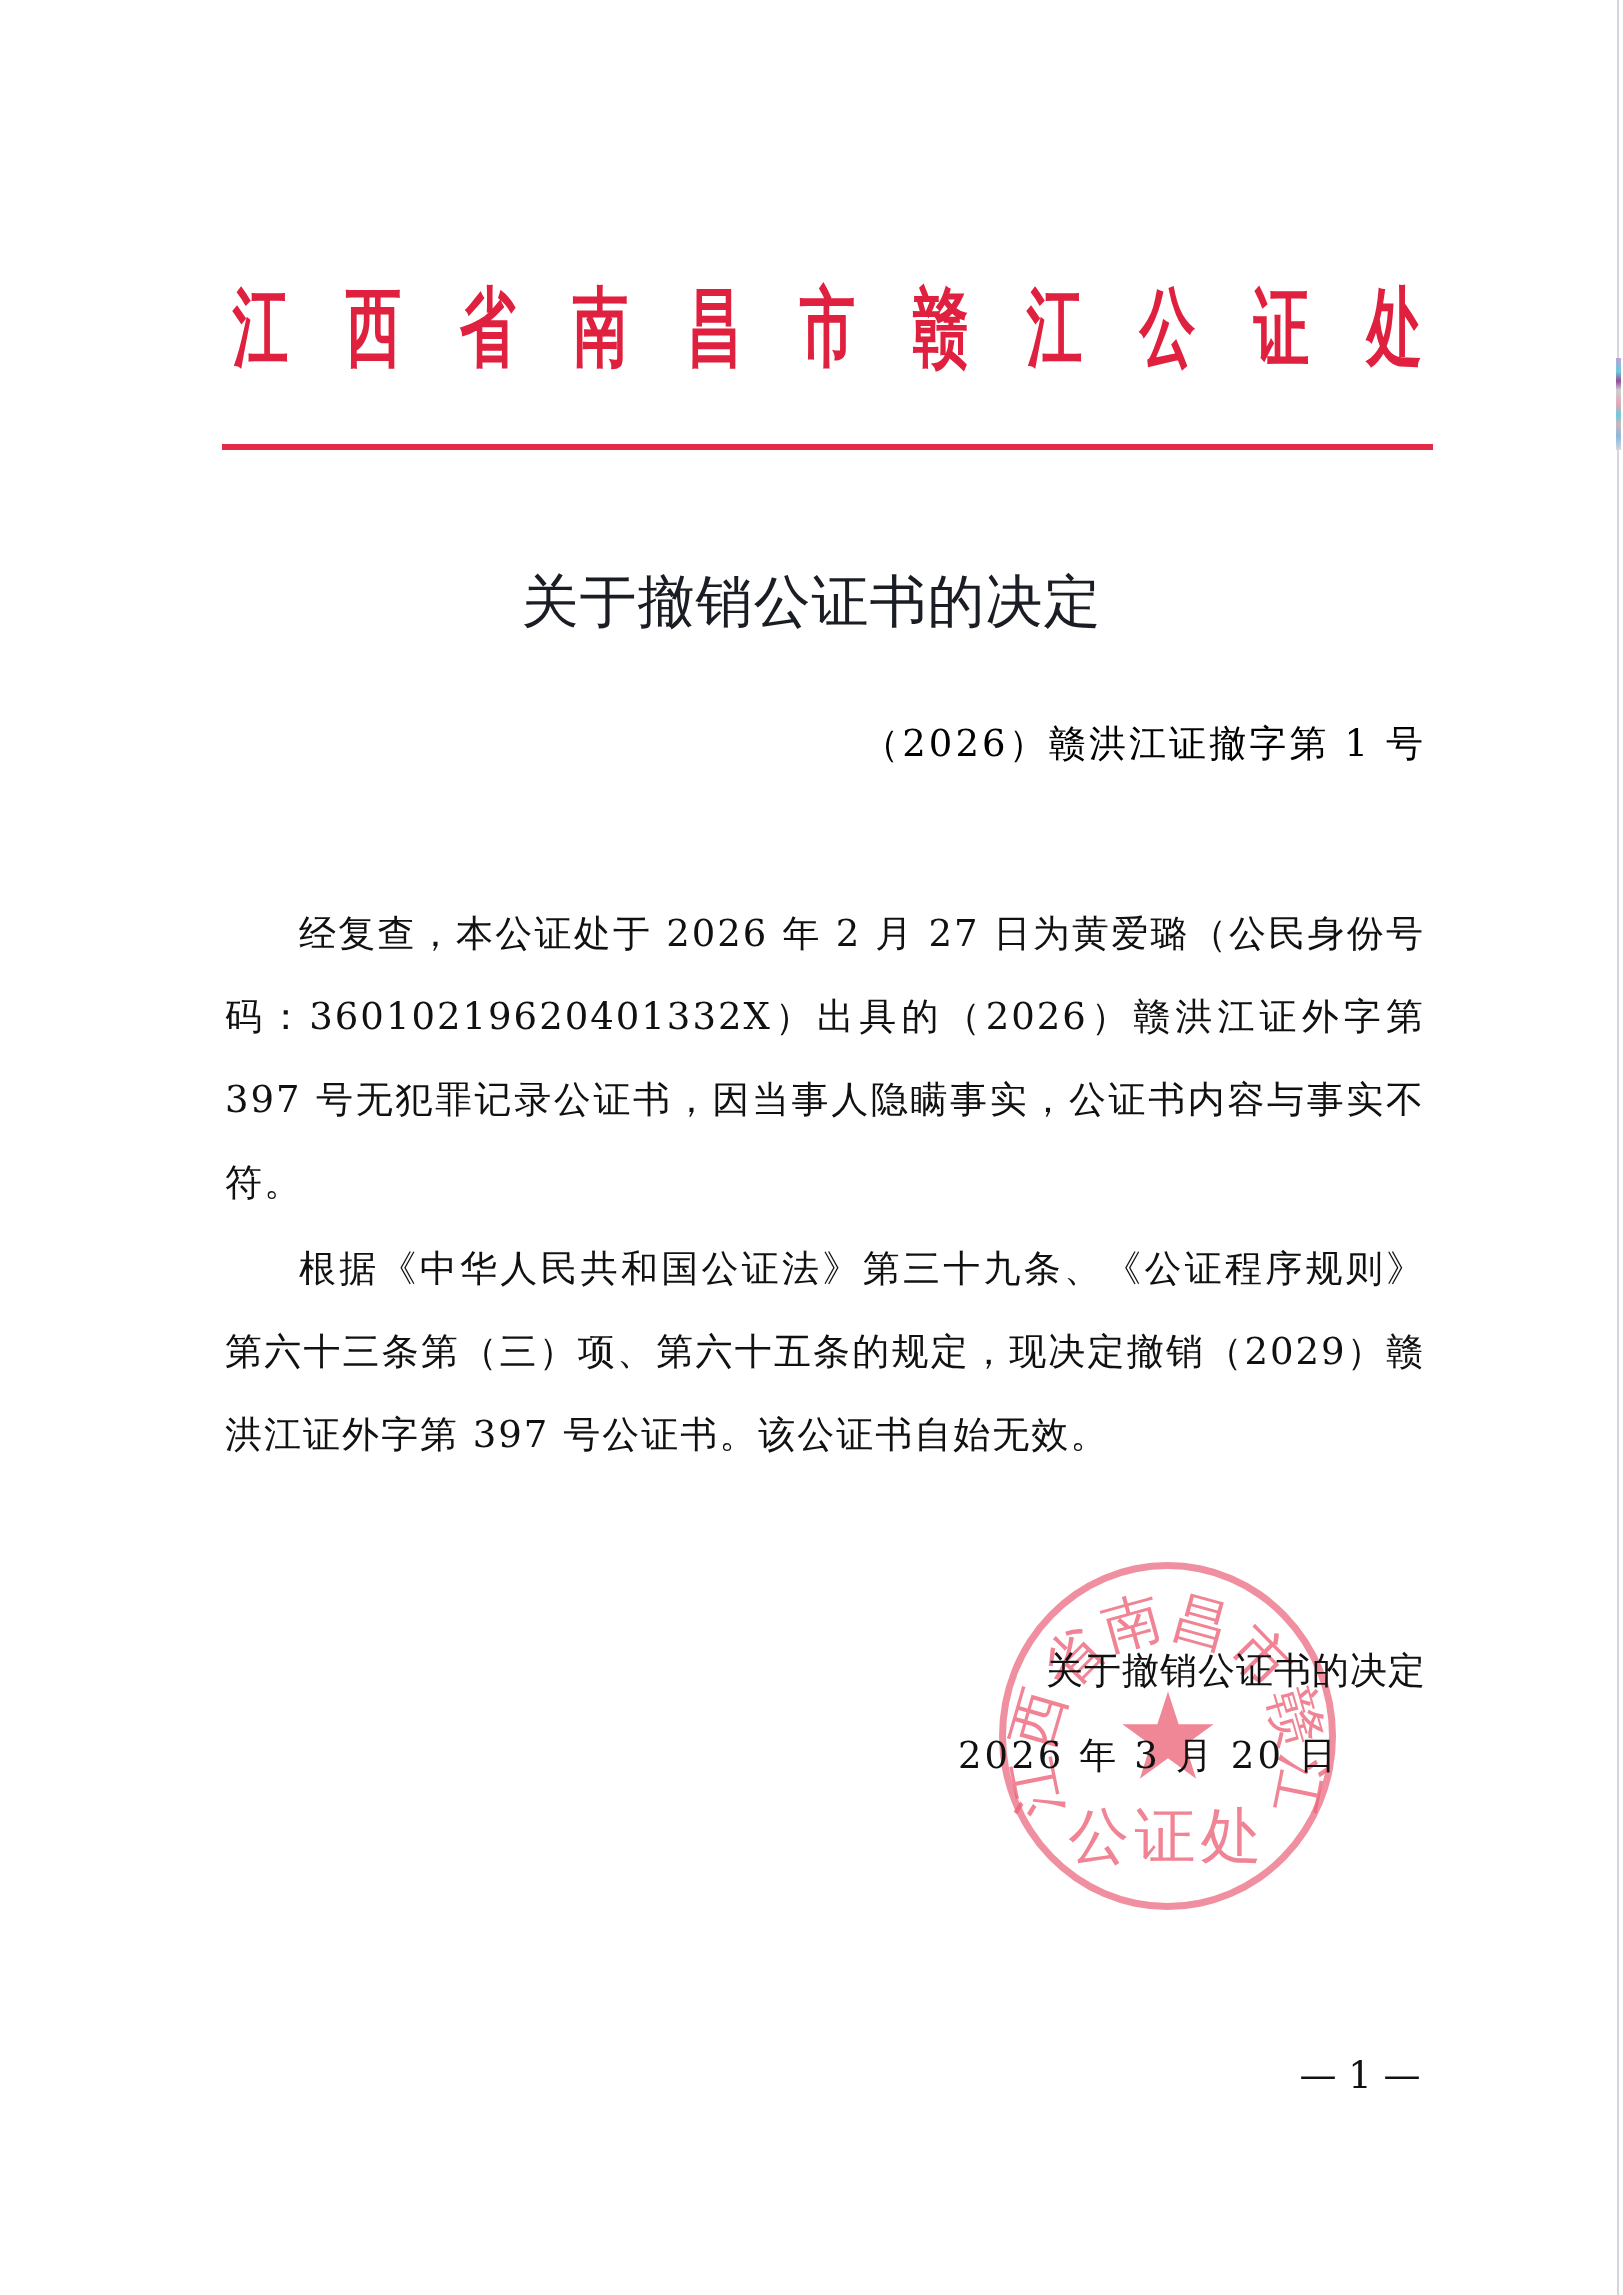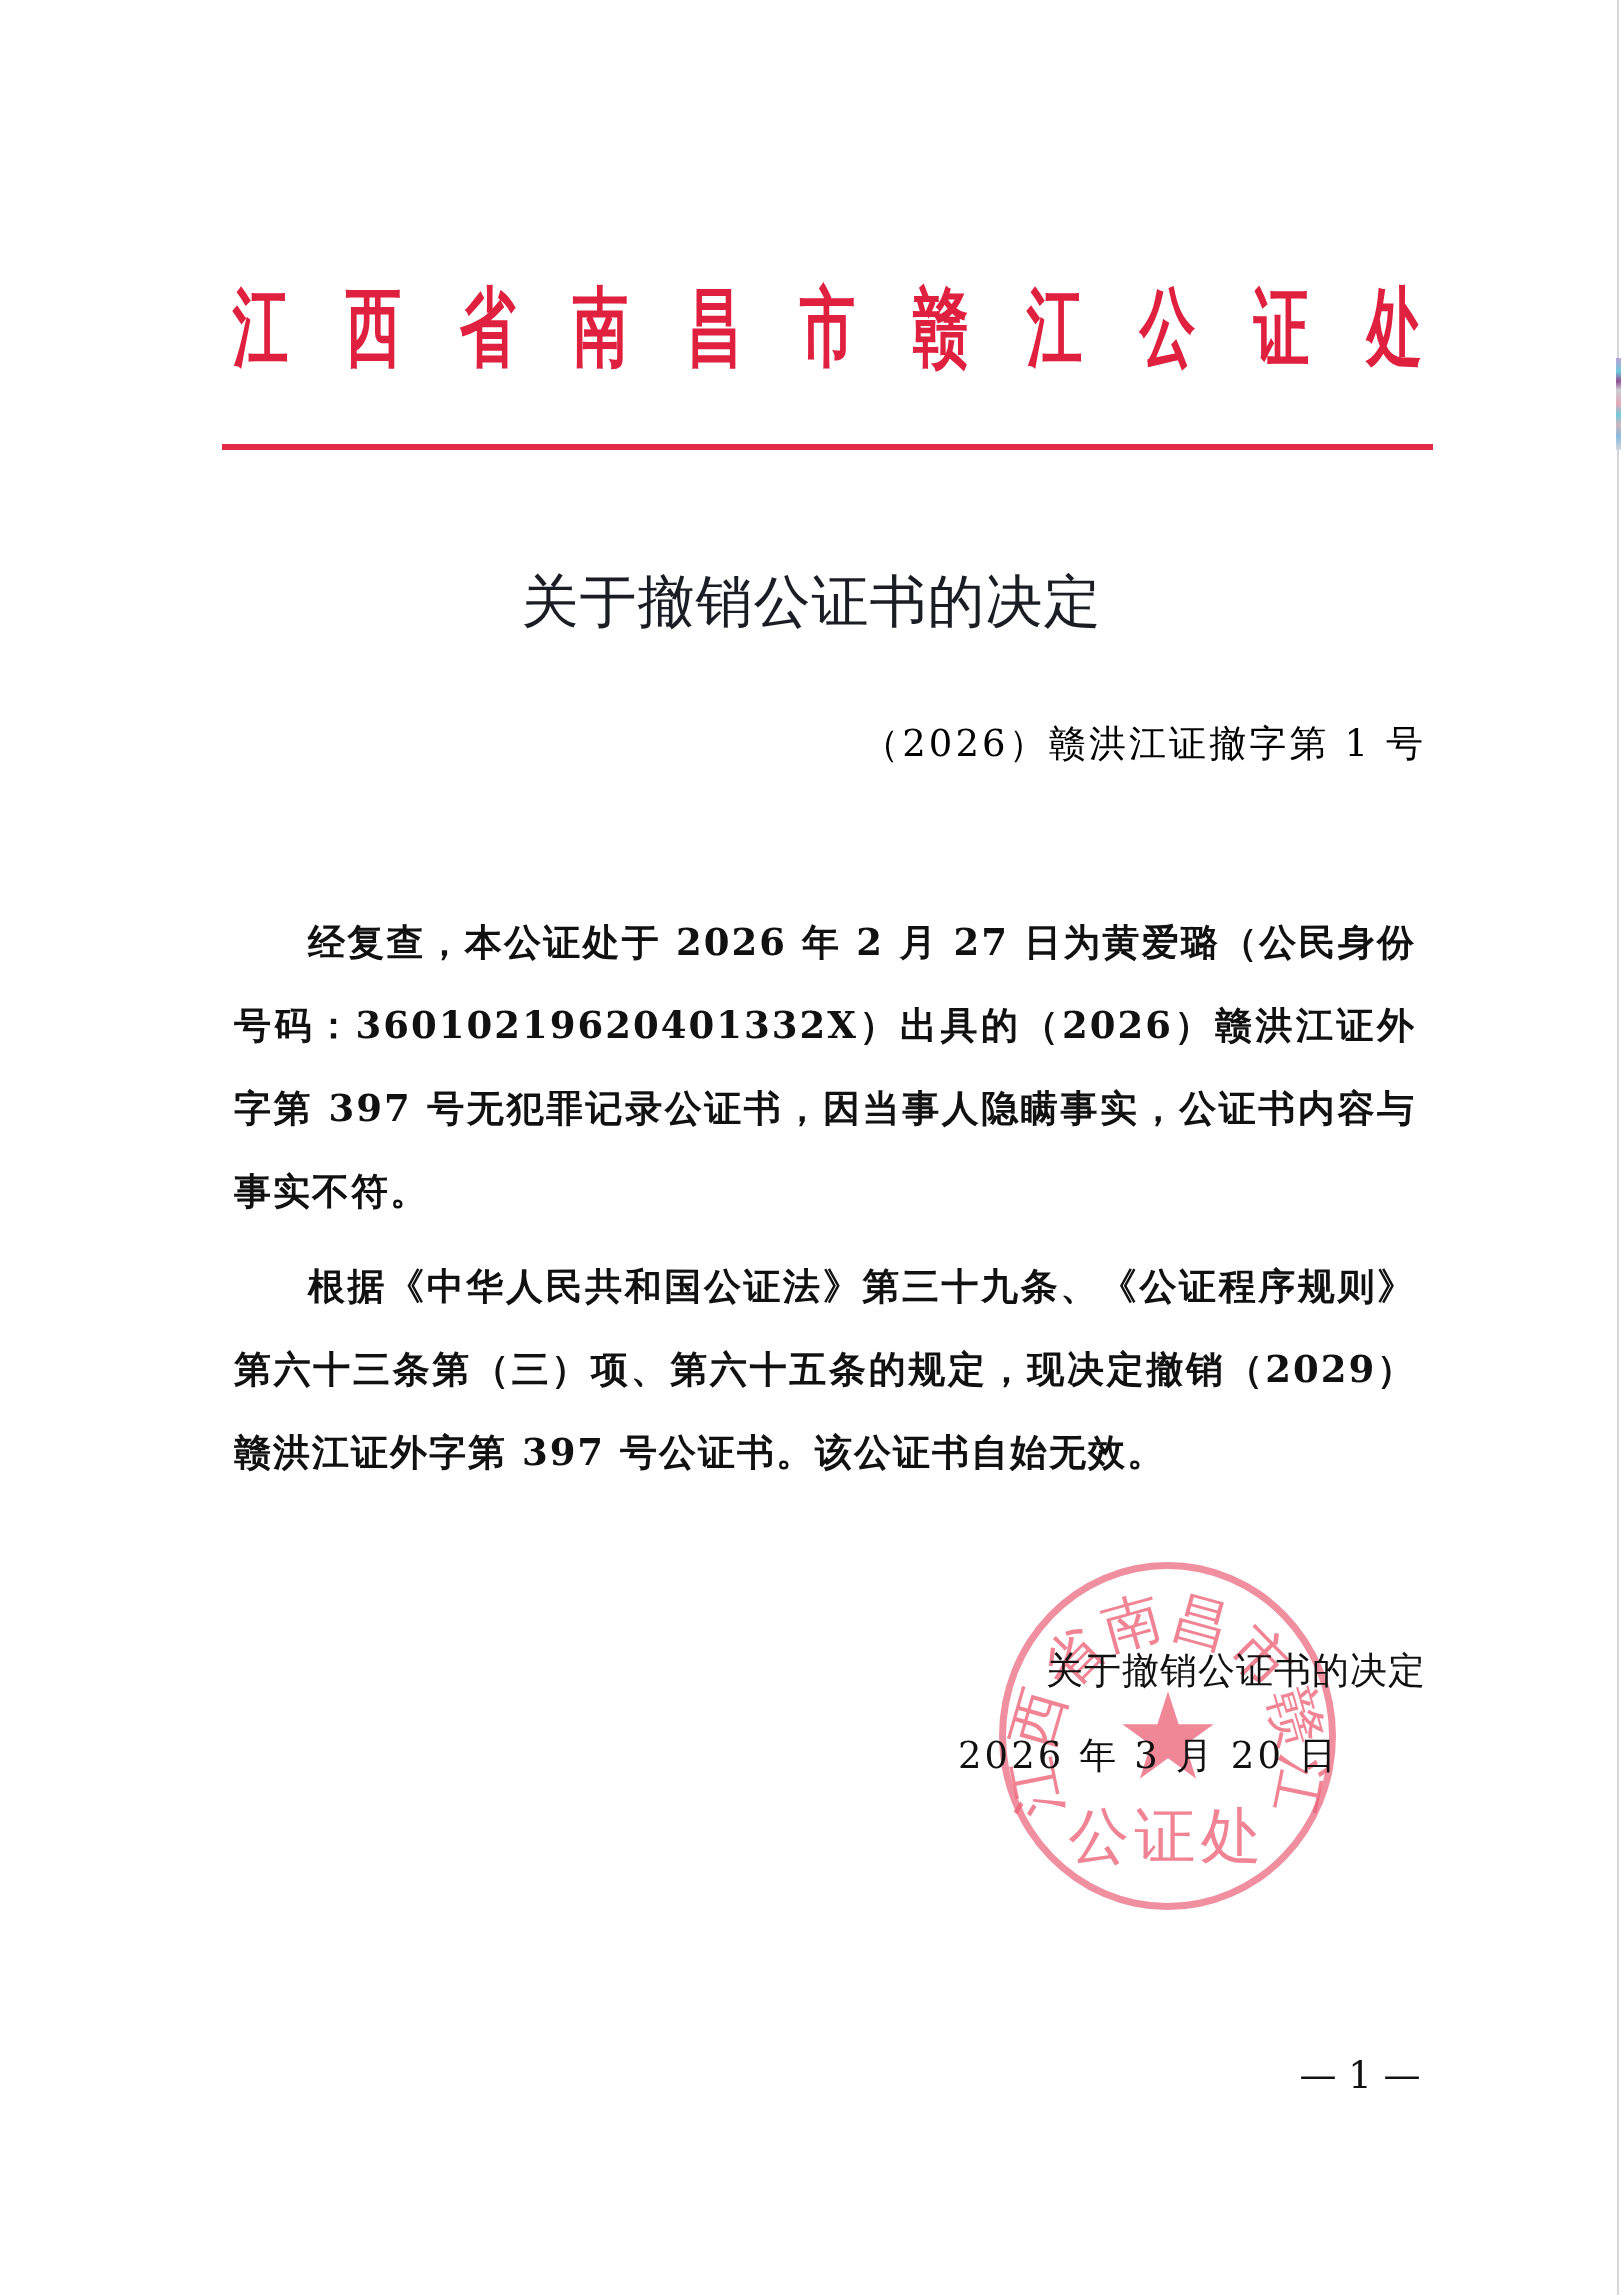--- a/index.html
+++ b/index.html
@@ -77,23 +77,22 @@
       left: 222px;
       top: 889px;
       width: 1206px;
       font-size: 37px;
       line-height: 83px;
       color: #111;
       letter-spacing: 2px;
       text-align: justify;
     }
     .body-text p {
-      margin: 12px;
+      margin: 3px;
       text-indent: 2em;
-      font-weight: bold;
     }
     .seal {
       position: absolute;
       left: 999px;
       top: 1562px;
       width: 337px;
       height: 348px;
       border-radius: 50%;
       border: 7.2px solid rgba(232, 74, 98, 0.72);
       box-sizing: border-box;

